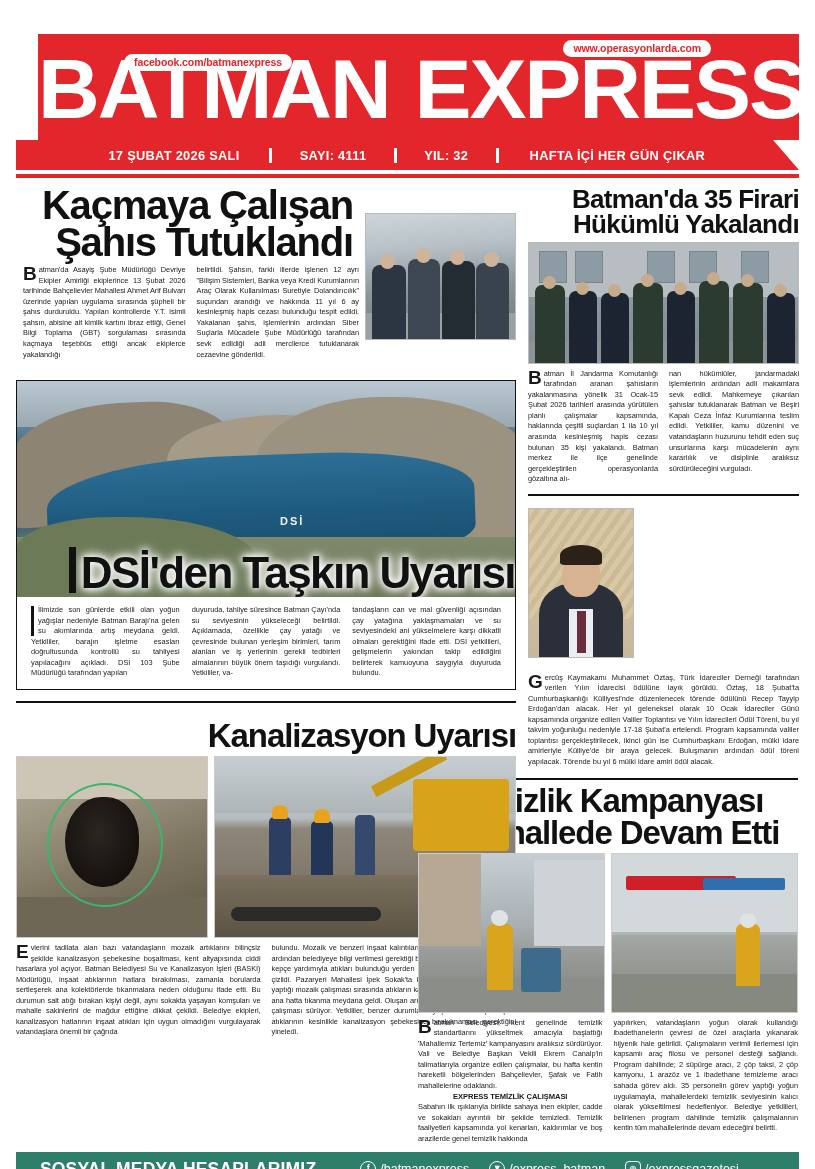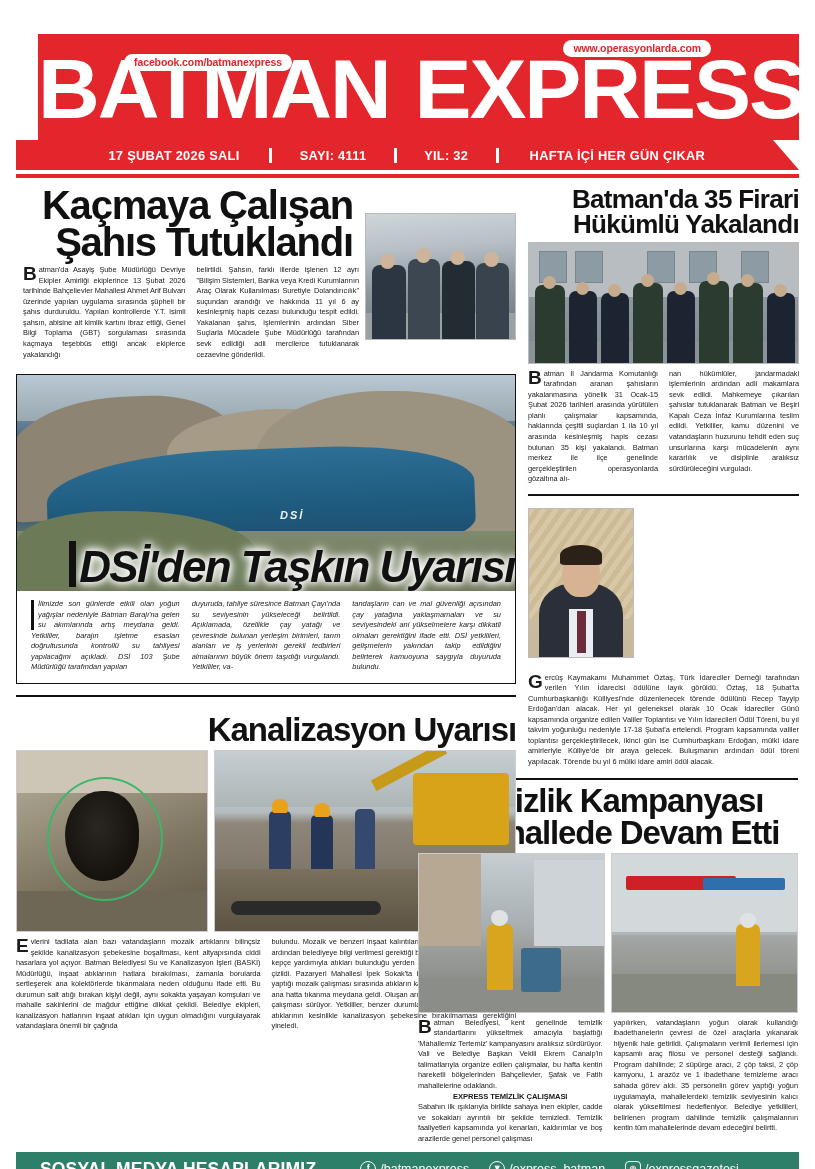--- a/index.html
+++ b/index.html
@@ -185,25 +185,24 @@
     padding-right: 2px;
     padding-top: 1px;
   }
   .a1-body {
     margin: 4px 7px 0 7px;
     width: 336px;
   }
 
   
   .dsi {
-    margin-top: 14px;
+    margin-top: 20px;
     border: 1.5px solid #111;
     position: relative;
     background: #fff;
-    font-style: italic;
   }
   .dsi-photo {
     height: 216px;
     position: relative;
     overflow: hidden;
     background: linear-gradient(180deg,#9fb7c6 0%,#8ba3b4 10%, #6f8a9c 18%, #4a6b84 30%, #2f5d7d 48%, #2b5570 62%, #6f7d72 78%, #7b8670 100%);
   }
   .dsi-sky { position:absolute; left:0; right:0; top:0; height:46px; background:linear-gradient(180deg,#b9c8d2,#9aa8b1); }
   .dsi-hill-l { position:absolute; left:-10px; top:22px; width:230px; height:120px; background:#8d8474; border-radius: 50% 40% 12% 6%; transform: rotate(-3deg); }
   .dsi-hill-r { position:absolute; right:-20px; top:16px; width:280px; height:150px; background:#9b927f; border-radius: 46% 50% 8% 10%; }
@@ -621,21 +620,21 @@
             <div class="sign"></div>
             <div class="sign2"></div>
             <div class="road"></div>
             <div class="worker"></div>
             <div class="whead"></div>
           </div>
         </div>
         <div class="body-2col tem-body">
           <p class="dropcap">Batman Belediyesi, kent genelinde temizlik standartlarını yükseltmek amacıyla başlattığı 'Mahallemiz Tertemiz' kampanyasını aralıksız sürdürüyor. Vali ve Belediye Başkan Vekili Ekrem Canalp'in talimatlarıyla organize edilen çalışmalar, bu hafta kentin hareketli bölgelerinden Bahçelievler, Şafak ve Fatih mahallelerine odaklandı.</p>
           <p class="subhead">EXPRESS TEMİZLİK ÇALIŞMASI</p>
-          <p>Sabahın ilk ışıklarıyla birlikte sahaya inen ekipler, cadde ve sokakları ayrıntılı bir şekilde temizledi. Temizlik faaliyetleri kapsamında yol kenarları, kaldırımlar ve boş arazilerde genel personel çalışması</p>
+          <p>Sabahın ilk ışıklarıyla birlikte sahaya inen ekipler, cadde ve sokakları ayrıntılı bir şekilde temizledi. Temizlik faaliyetleri kapsamında yol kenarları, kaldırımlar ve boş arazilerde genel temizlik hakkında</p>
           <p>yapılırken, vatandaşların yoğun olarak kullandığı ibadethanelerin çevresi de özel araçlarla yıkanarak hijyenik hale getirildi. Çalışmaların verimli ilerlemesi için kapsamlı araç filosu ve personel desteği sağlandı. Program dahilinde; 2 süpürge aracı, 2 çöp taksi, 2 çöp kamyonu, 1 arazöz ve 1 ibadethane temizleme aracı sahada görev aldı. 35 personelin görev yaptığı yoğun uygulamayla, mahallelerdeki temizlik seviyesinin kalıcı olarak yükseltilmesi hedefleniyor. Belediye yetkilileri, belirlenen program dahilinde temizlik çalışmalarının kentin tüm mahallelerinde devam edeceğini belirtti.</p>
         </div>
       </div>
 
     </div>
   </div>
 
   <div class="footer">
     <div class="footer-title">SOSYAL MEDYA HESAPLARIMIZ</div>
     <div class="soc">

